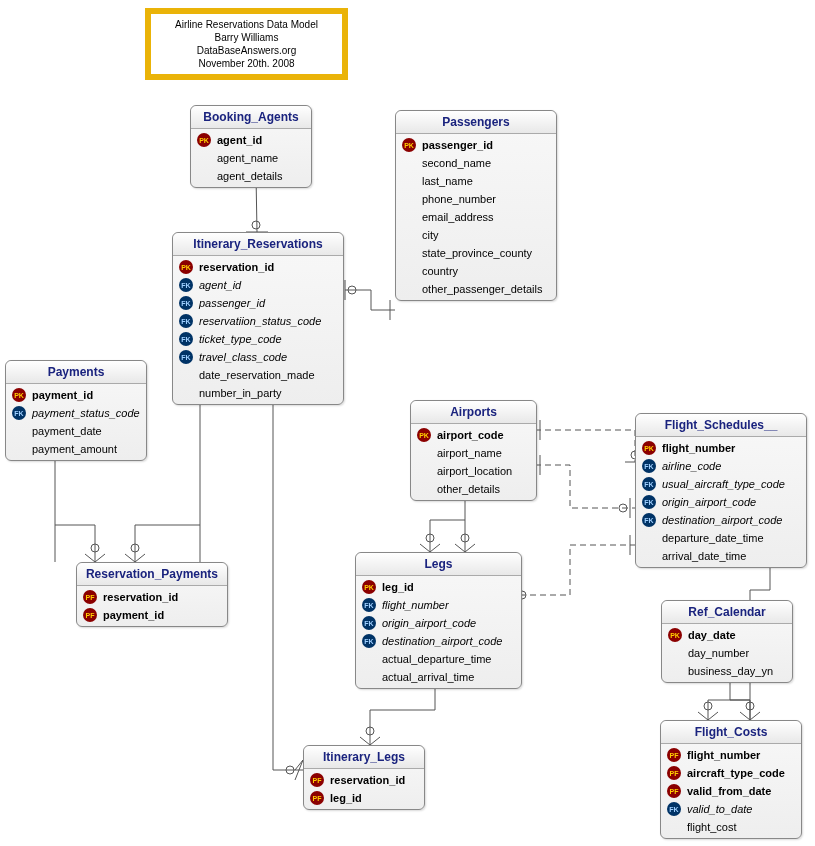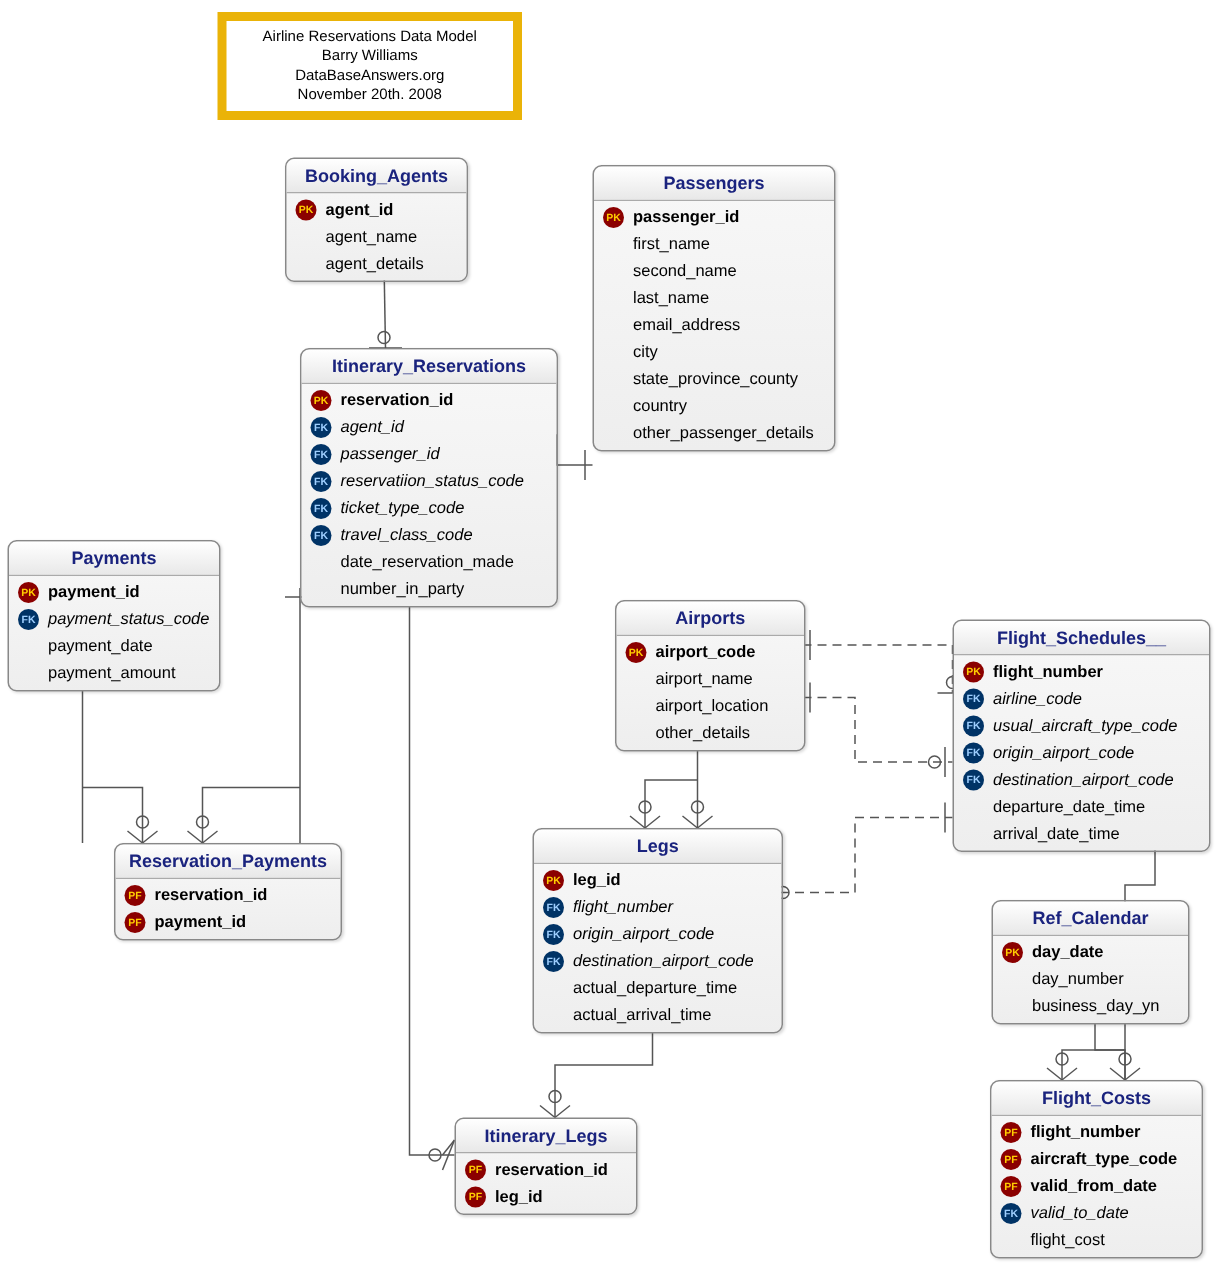--- a/index.html
+++ b/index.html
@@ -197,32 +197,32 @@
 
 <div class="entity" style="left:395px; top:110px; width:160px;">
   <div class="entity-header">Passengers</div>
   <div class="entity-body">
       <div class="row">
         <span class="key-badge pk">PK</span>
         <span class="col-name bold">passenger_id</span>
       </div>
       <div class="row">
         <span class="nokey"></span>
-        <span class="col-name">first_name</span>
-      </div>
-      <div class="row">
-        <span class="nokey"></span>
         <span class="col-name">second_name</span>
       </div>
       <div class="row">
         <span class="nokey"></span>
         <span class="col-name">last_name</span>
       </div>
       <div class="row">
         <span class="nokey"></span>
+        <span class="col-name">phone_number</span>
+      </div>
+      <div class="row">
+        <span class="nokey"></span>
         <span class="col-name">email_address</span>
       </div>
       <div class="row">
         <span class="nokey"></span>
         <span class="col-name">city</span>
       </div>
       <div class="row">
         <span class="nokey"></span>
         <span class="col-name">state_province_county</span>
       </div>
@@ -230,21 +230,21 @@
         <span class="nokey"></span>
         <span class="col-name">country</span>
       </div>
       <div class="row">
         <span class="nokey"></span>
         <span class="col-name">other_passenger_details</span>
       </div>
     </div>
 </div>
 
-<div class="entity" style="left:172px; top:232px; width:170px;margin-left:28px;">
+<div class="entity" style="left:172px; top:232px; width:170px;">
   <div class="entity-header">Itinerary_Reservations</div>
   <div class="entity-body">
       <div class="row">
         <span class="key-badge pk">PK</span>
         <span class="col-name bold">reservation_id</span>
       </div>
       <div class="row">
         <span class="key-badge fk">FK</span>
         <span class="col-name italic">agent_id</span>
       </div>

